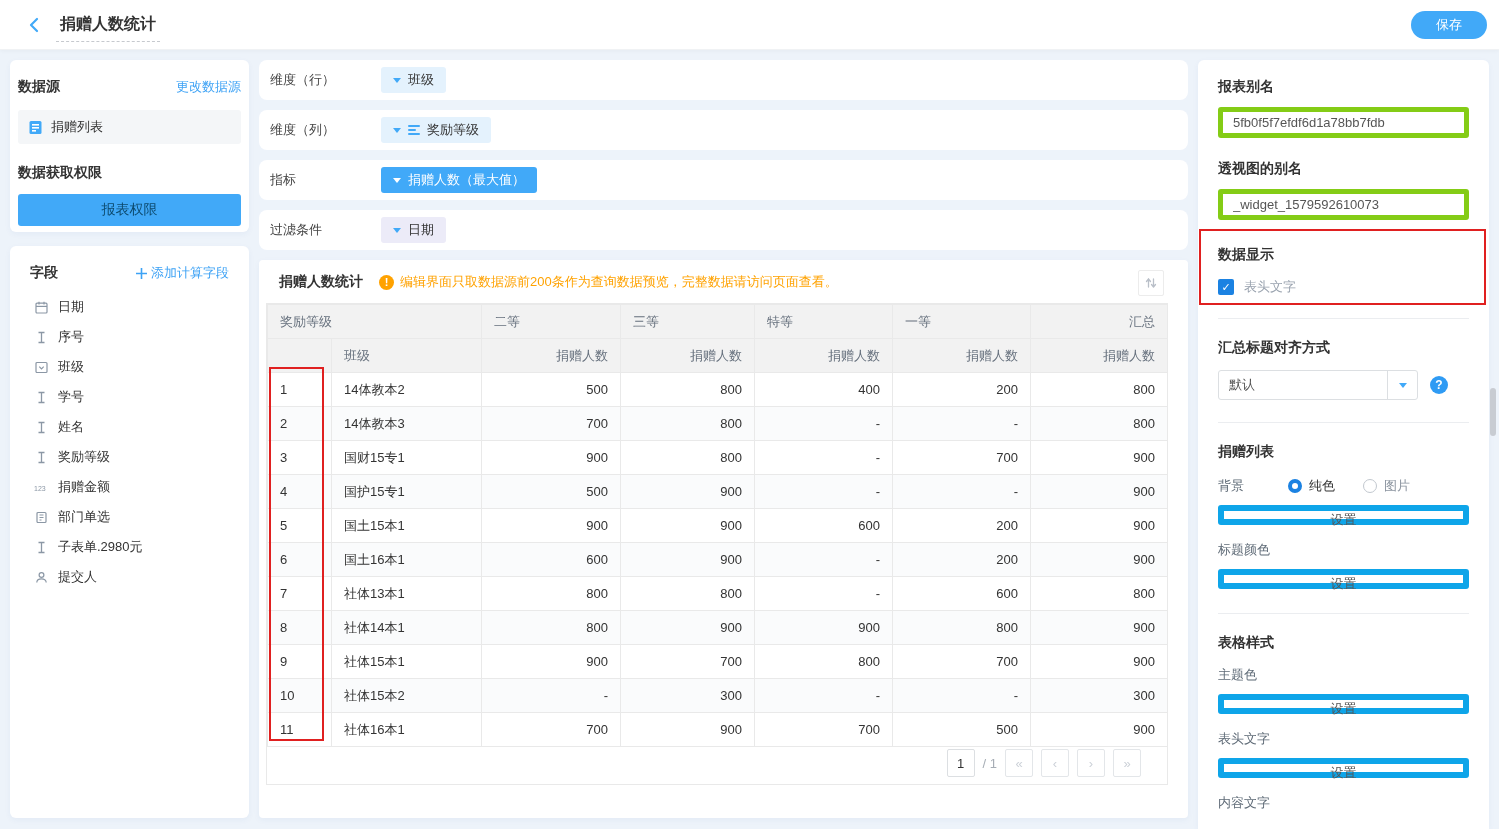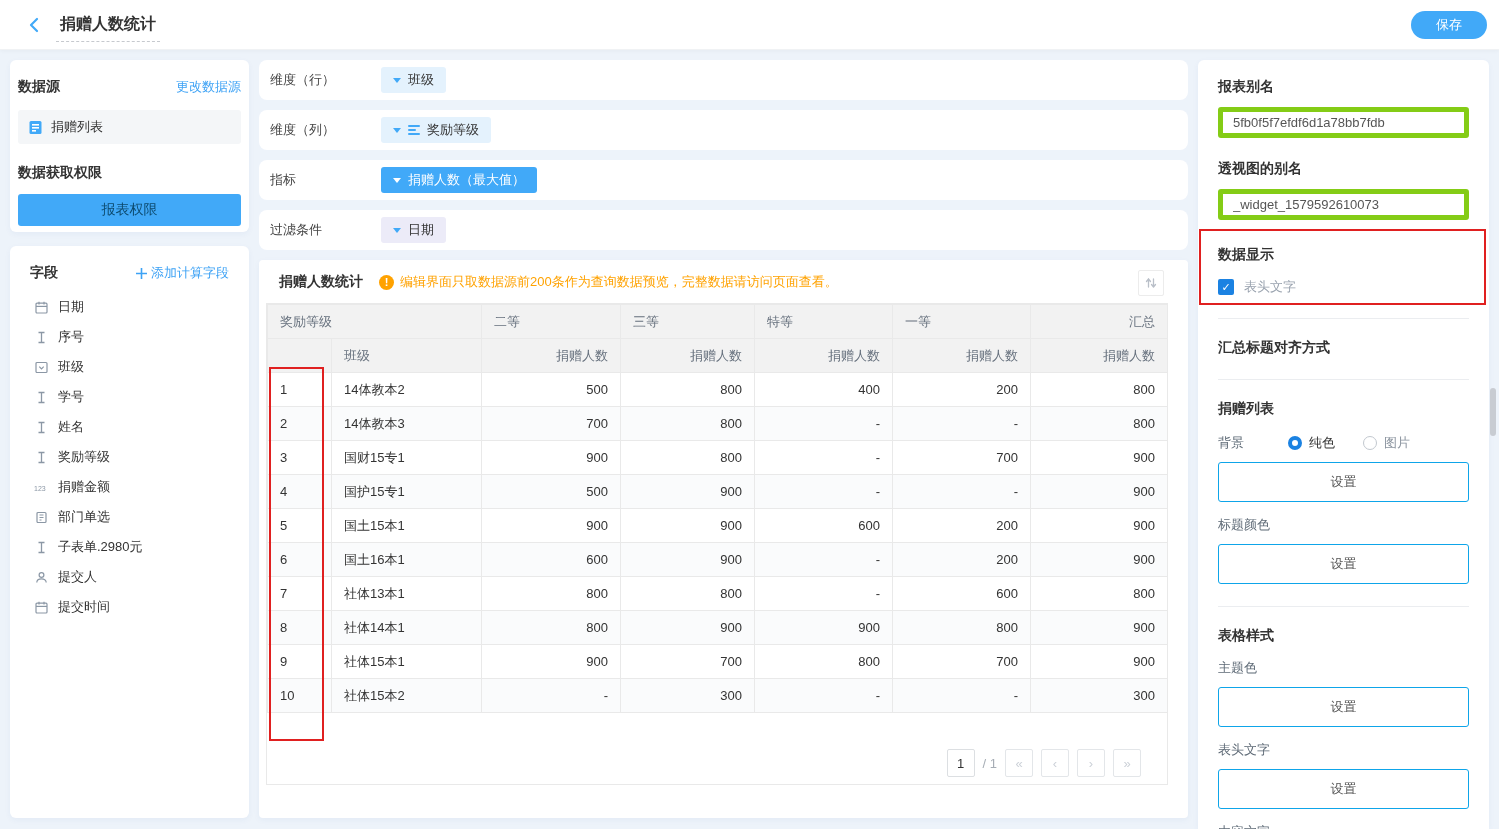--- a/index.html
+++ b/index.html
@@ -92,21 +92,21 @@
   .select-caret { width:30px; height:100%; border-left:1px solid #dcdfe2; display:flex; align-items:center; justify-content:center; }
   .help-ic { width:18px; height:18px; border-radius:50%; background:#2f9bf4; color:#fff; font-size:12px; font-weight:bold;
     display:inline-flex; align-items:center; justify-content:center; cursor:pointer; }
   .sub-label { color:#5f6b77; font-size:13px; }
   .radio-row { margin-top:16px; display:flex; align-items:center; }
   .radio-row .sub-label { width:70px; }
   .radio { display:inline-flex; align-items:center; gap:7px; margin-right:28px; cursor:pointer; }
   .radio-dot-on { width:14px; height:14px; border-radius:50%; border:4px solid #1b82e2; background:#fff; }
   .radio-dot-off { width:14px; height:14px; border-radius:50%; border:1px solid #c2c8cf; background:#fff; }
   .radio-on-label { color:#333; } .radio-off-label { color:#8a939e; }
-  .set-btn { width:100%; height:40px; border:1px solid #0ea5e9; border-radius:3px; background:#fff; color:#555;
+  .set-btn { width:100%; height:20px; border:6px solid #0ea5e9; border-radius:3px; background:#fff; color:#555;
     font-size:13px; margin-top:10px; cursor:pointer; }
   .pair-label { margin-top:14px; }
 
   
   .scroll-thumb { position:absolute; left:1490px; top:388px; width:6px; height:48px; background:#c8ccd2; border-radius:3px; }
 
   
   .anno { position:absolute; border:2px solid #e02020; pointer-events:none; z-index:20; background:transparent; }
   .anno-seq { left:269px; top:367px; width:55px; height:374px; }
   .anno-display { left:1199px; top:229px; width:287px; height:76px; }
@@ -232,30 +232,20 @@
         <span class="f-label">子表单.2980元</span>
       </div>
       <div class="field-item">
         <span class="f-icon">
           <svg width="13" height="13" viewBox="0 0 13 13">
             <circle cx="6.5" cy="4" r="2.4" fill="none" stroke="#8b97a5" stroke-width="1.2"></circle>
             <path d="M1.8 11.5c0-2.6 2.1-3.7 4.7-3.7s4.7 1.1 4.7 3.7" fill="none" stroke="#8b97a5" stroke-width="1.2"></path>
           </svg>
         </span>
         <span class="f-label">提交人</span>
-      </div>
-      <div class="field-item">
-        <span class="f-icon">
-          <svg width="13" height="13" viewBox="0 0 13 13">
-            <rect x="1" y="2.2" width="11" height="9.8" rx="1" fill="none" stroke="#8b97a5" stroke-width="1.2"></rect>
-            <path d="M1 5.4h11" stroke="#8b97a5" stroke-width="1.2"></path>
-            <path d="M4 0.8v2.6M9 0.8v2.6" stroke="#8b97a5" stroke-width="1.2"></path>
-          </svg>
-        </span>
-        <span class="f-label">提交时间</span>
       </div>
     </div>
 </div>
 
 <div class="config-row" style="top:60px;">
   <span class="config-label">维度（行）</span>
   <span class="tag tag-lightblue">
     <i class="caret"></i>
     <span>班级</span>
   </span>
@@ -415,20 +405,29 @@
           </tr>
           <tr>
             <td>10</td>
             <td>社体15本2</td>
             <td class="num">-</td>
             <td class="num">300</td>
             <td class="num">-</td>
             <td class="num">-</td>
             <td class="num">300</td>
           </tr>
+          <tr>
+            <td>11</td>
+            <td>社体16本1</td>
+            <td class="num">700</td>
+            <td class="num">900</td>
+            <td class="num">700</td>
+            <td class="num">500</td>
+            <td class="num">900</td>
+          </tr>
         </tbody>
       </table>
     <div class="pager">
       <input class="pg-input" value="1" style="">
       <span class="pg-total">/ 1</span>
       <span class="pg-btn">«</span>
       <span class="pg-btn">‹</span>
       <span class="pg-btn">›</span>
       <span class="pg-btn">»</span>
     </div>
@@ -444,20 +443,29 @@
 
   <div class="rp-label-b rp-gap26">数据显示</div>
   <div class="check-row">
     <span class="checkbox">✓</span>
     <span class="check-label">表头文字</span>
   </div>
 
   <div class="divider"></div>
 
   <div class="rp-label-b">汇总标题对齐方式</div>
+  <div class="select-row">
+    <span class="select-box">
+      <span class="select-val">默认</span>
+      <span class="select-caret">
+          <i class="caret"></i>
+        </span>
+    </span>
+    <span class="help-ic">?</span>
+  </div>
 
   <div class="divider"></div>
 
   <div class="rp-label-b">捐赠列表</div>
   <div class="radio-row">
     <span class="sub-label">背景</span>
     <span class="radio">
       <span class="radio-dot-on"></span>
       <span class="radio-on-label">纯色</span>
     </span>

